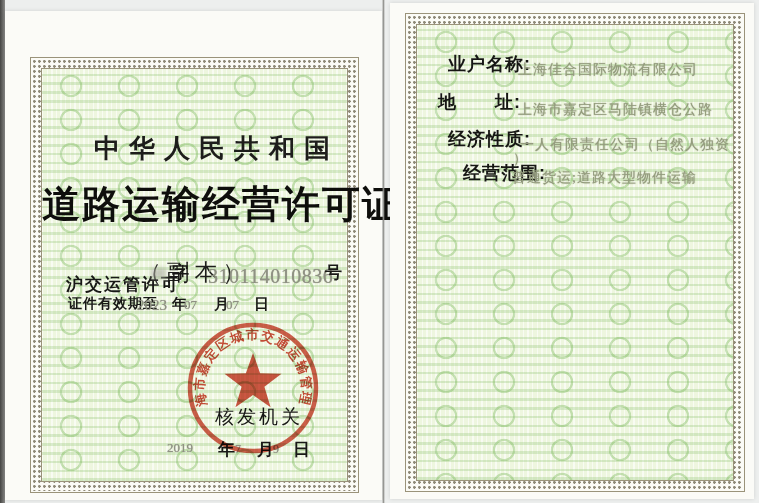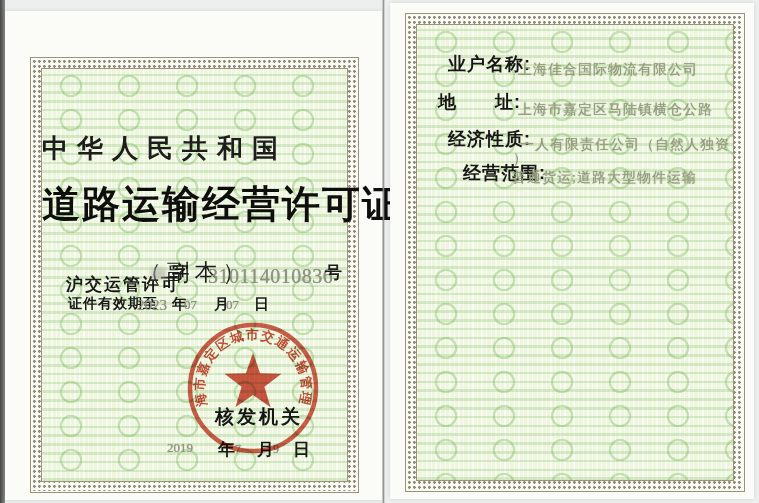--- a/index.html
+++ b/index.html
@@ -21,30 +21,30 @@
     background-size:5px 5px;}
   .interior{position:absolute;inset:10px;border:1.2px solid #9a937a;
     background-color:#eef6df;
     background-image:
       radial-gradient(circle at 29px 17px, rgba(255,255,255,0) 8.5px, rgba(125,185,95,.40) 9.3px, rgba(125,185,95,.40) 10.8px, rgba(255,255,255,0) 11.6px),
       repeating-linear-gradient(0deg, rgba(125,185,95,.26) 0 2.6px, rgba(255,255,255,0) 2.6px 8.8px),
       repeating-linear-gradient(90deg, rgba(255,255,255,.62) 0 1.4px, rgba(255,255,255,0) 1.4px 4.6px);
     background-size:58px 34px,auto,auto;}
   
   .abs{position:absolute;white-space:nowrap;}
-  .country{left:0;right:0;top:62px;text-align:left;font-size:26px;font-weight:600;
+  .country{left:0;right:8px;top:62px;text-align:right;font-size:26px;font-weight:600;
     letter-spacing:9px;color:#1d1d1b;}
   .cert-title{left:0;right:0;top:110px;text-align:center;font-size:38px;font-weight:900;
     letter-spacing:2px;color:#0e0e0c;font-family:"Liberation Sans",sans-serif;}
   .duplicate{left:0;right:0;top:188px;text-align:center;font-size:23px;font-weight:400;
     letter-spacing:5px;color:#1d1d1b;}
   .blabel{font-weight:700;color:#181816;}
   .stamped{color:#8f9183;text-shadow:0 0 1px rgba(130,135,118,.9);}
   .smudge{position:absolute;width:15px;height:11px;background:#a9aba0;filter:blur(2px);opacity:.6;}
-  .authority{left:210px;top:393px;font-size:19px;font-weight:700;letter-spacing:3px;color:#151513;z-index:3;text-align:right;}
+  .authority{left:210px;top:393px;font-size:19px;font-weight:400;letter-spacing:3px;color:#151513;z-index:3;text-align:right;}
   .stamp{position:absolute;left:173px;top:302px;width:150px;height:150px;z-index:5;
     mix-blend-mode:multiply;opacity:.88;}
   
   .rlabel{font-family:"Liberation Sans",sans-serif;font-size:18px;font-weight:700;
     letter-spacing:1px;color:#161614;}
   .rvalue{font-size:14px;color:#949c7e;letter-spacing:1px;
     text-shadow:0 0 1.2px rgba(140,150,115,.95);}
 </style>
 </head>
 <body>

